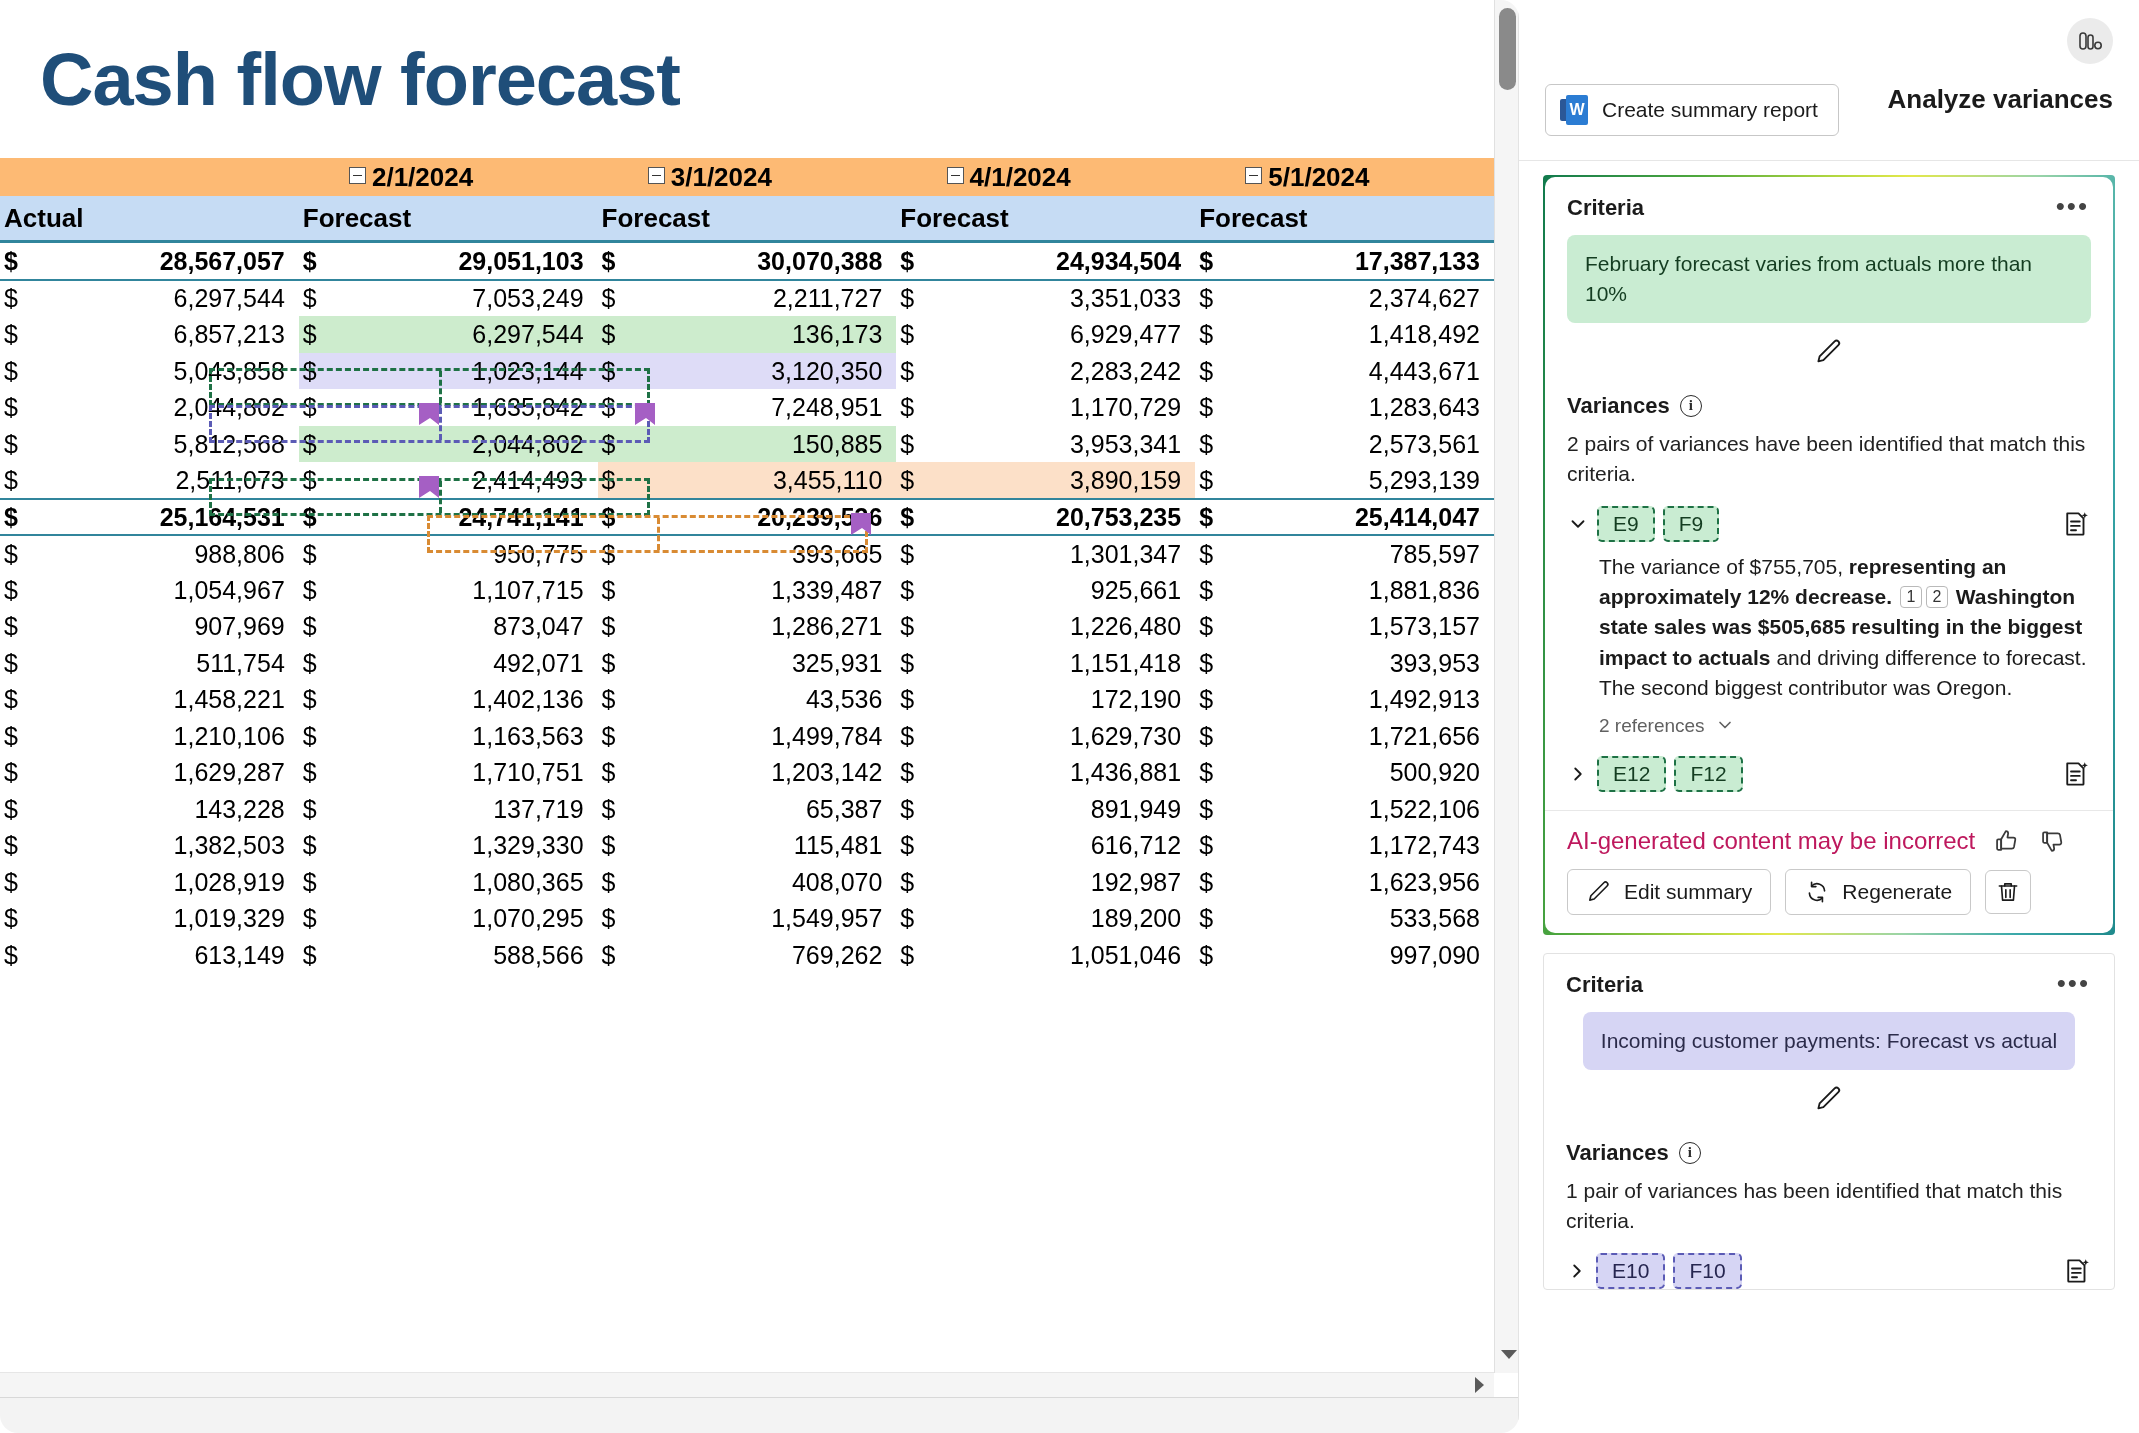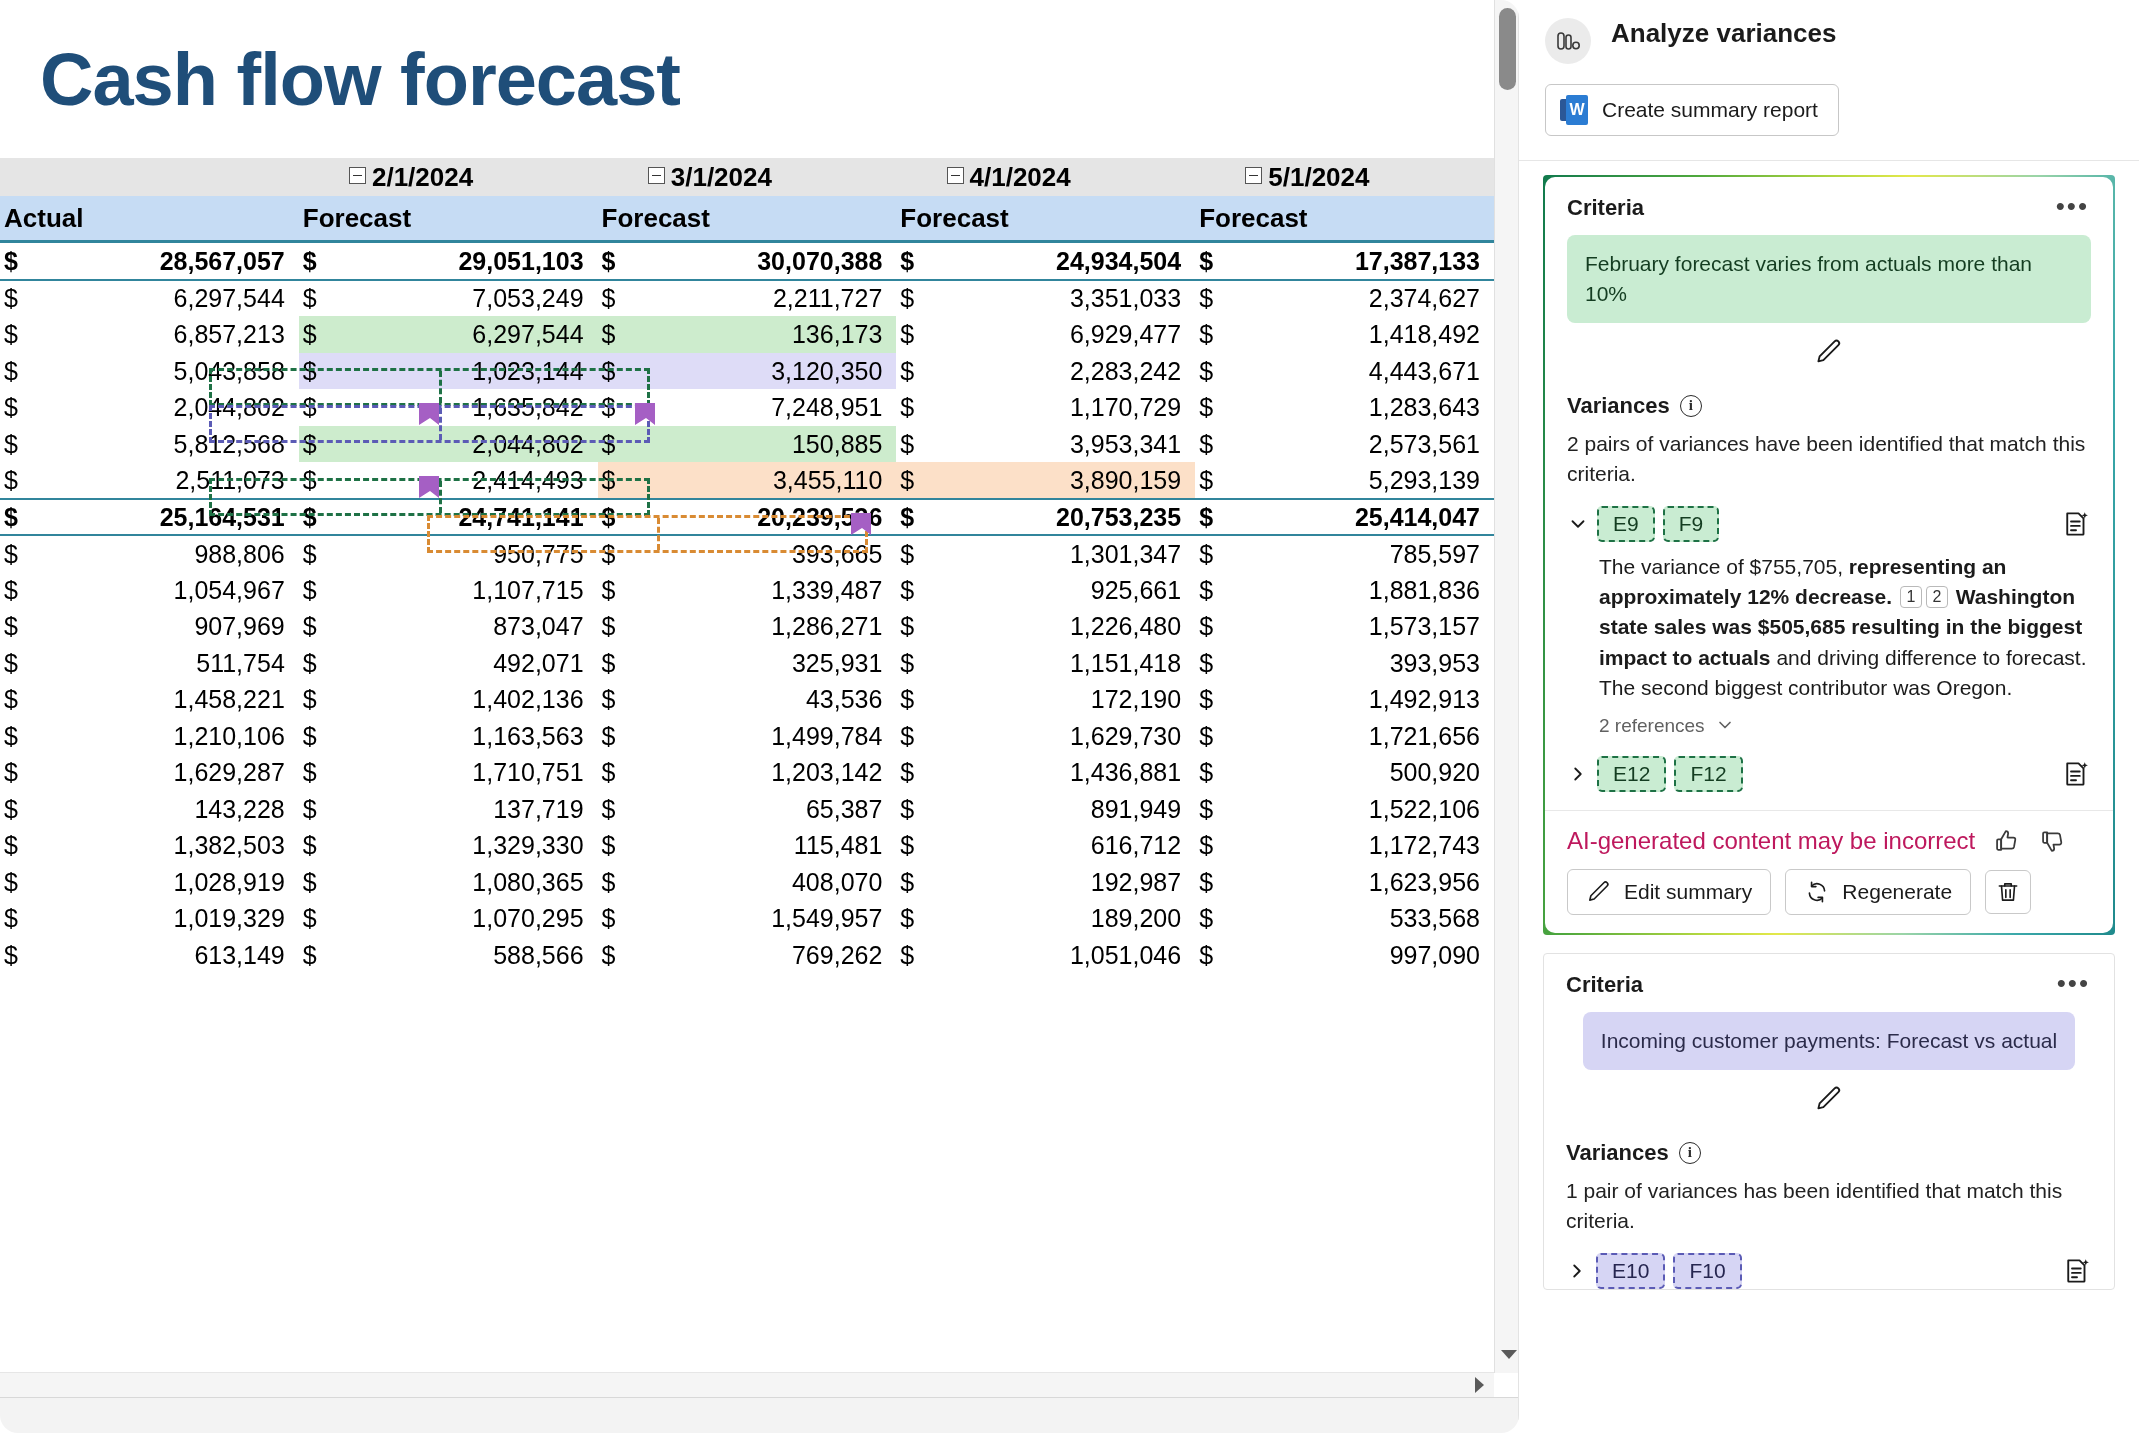--- a/index.html
+++ b/index.html
@@ -46,21 +46,21 @@
     margin-top: 35px;
     font-size: 25px;
   }
   table.grid td, table.grid th { padding: 0; }
 
   
   col.c-sign { width: 34px; }
   col.c-num  { width: 186px; }
   col.c-sign2 { width: 34px; }
 
-  .hdr-band td { background: #e5e5e5; height: 38px; }
+  .hdr-band td { background: #fdba74; height: 38px; }
   .hdr-date {
     font-weight: 700; font-size: 26px; color: #000;
     text-align: left; padding-left: 4px !important;
     white-space: nowrap;
   }
   .collapse-box {
     display: inline-block;
     width: 17px; height: 17px;
     border: 1px solid #555;
     background: #fff;
@@ -165,23 +165,24 @@
   
   .task-pane {
     flex: 0 0 620px;
     width: 620px; height: 1433px;
     background: #ffffff;
     position: relative;
     overflow: hidden;
     padding: 0 0 0 0;
   }
   .tp-header {
-    display: flex; align-items: flex-start; gap: 20px;
+    display: flex; align-items: flex-end; gap: 20px;
     padding: 18px 26px 0 26px;
     height: 62px;
+    flex-direction: column;
   }
   .tp-glyph-circle {
     width: 46px; height: 46px; border-radius: 50%;
     background: #ebebeb;
     display: flex; align-items: center; justify-content: center;
     flex: 0 0 46px;
   }
   .tp-title { font-size: 26px; font-weight: 600; color: #1b1b1b; }
 
   .tp-report-btn {

